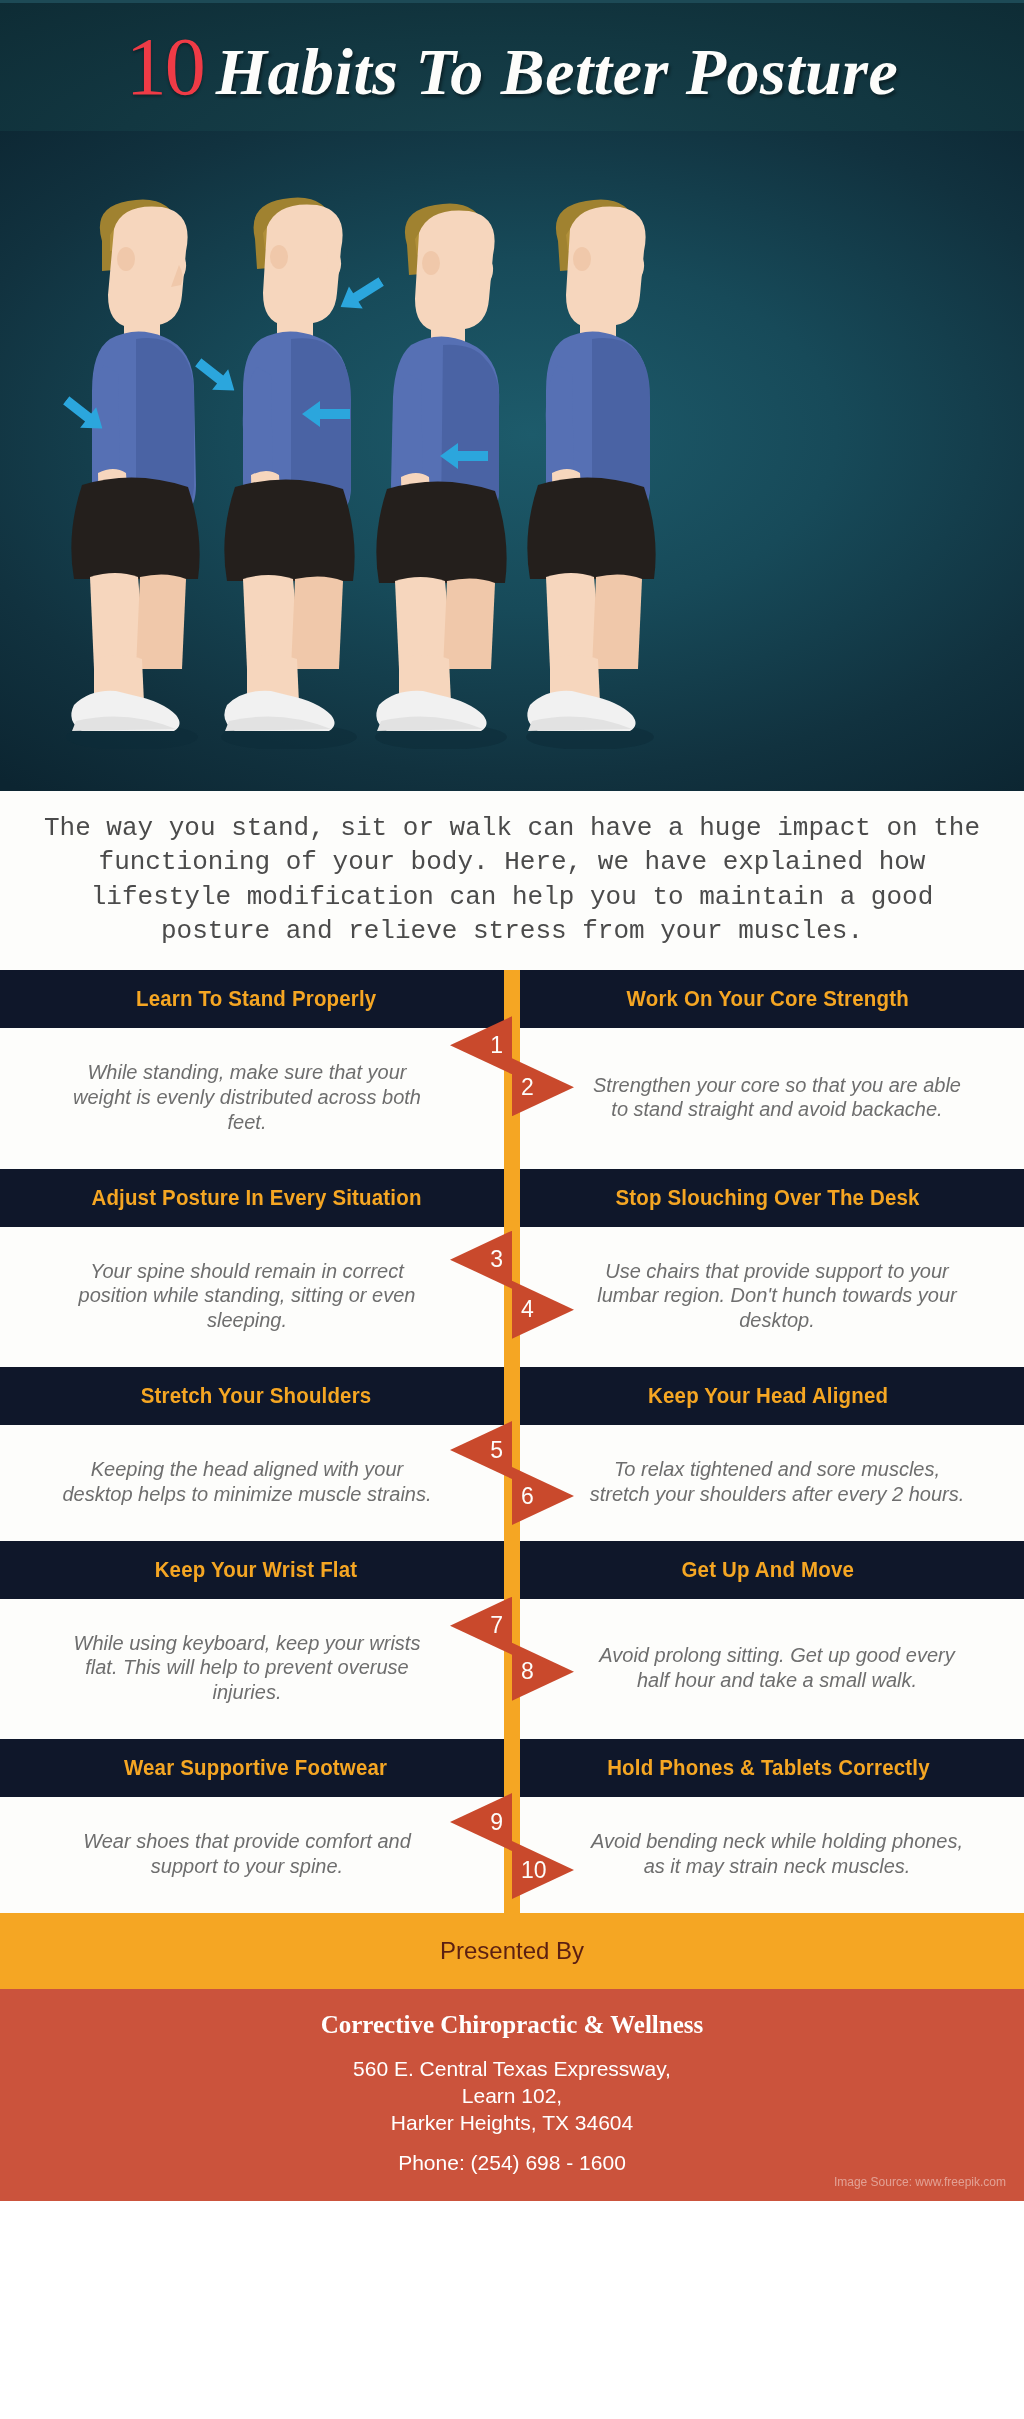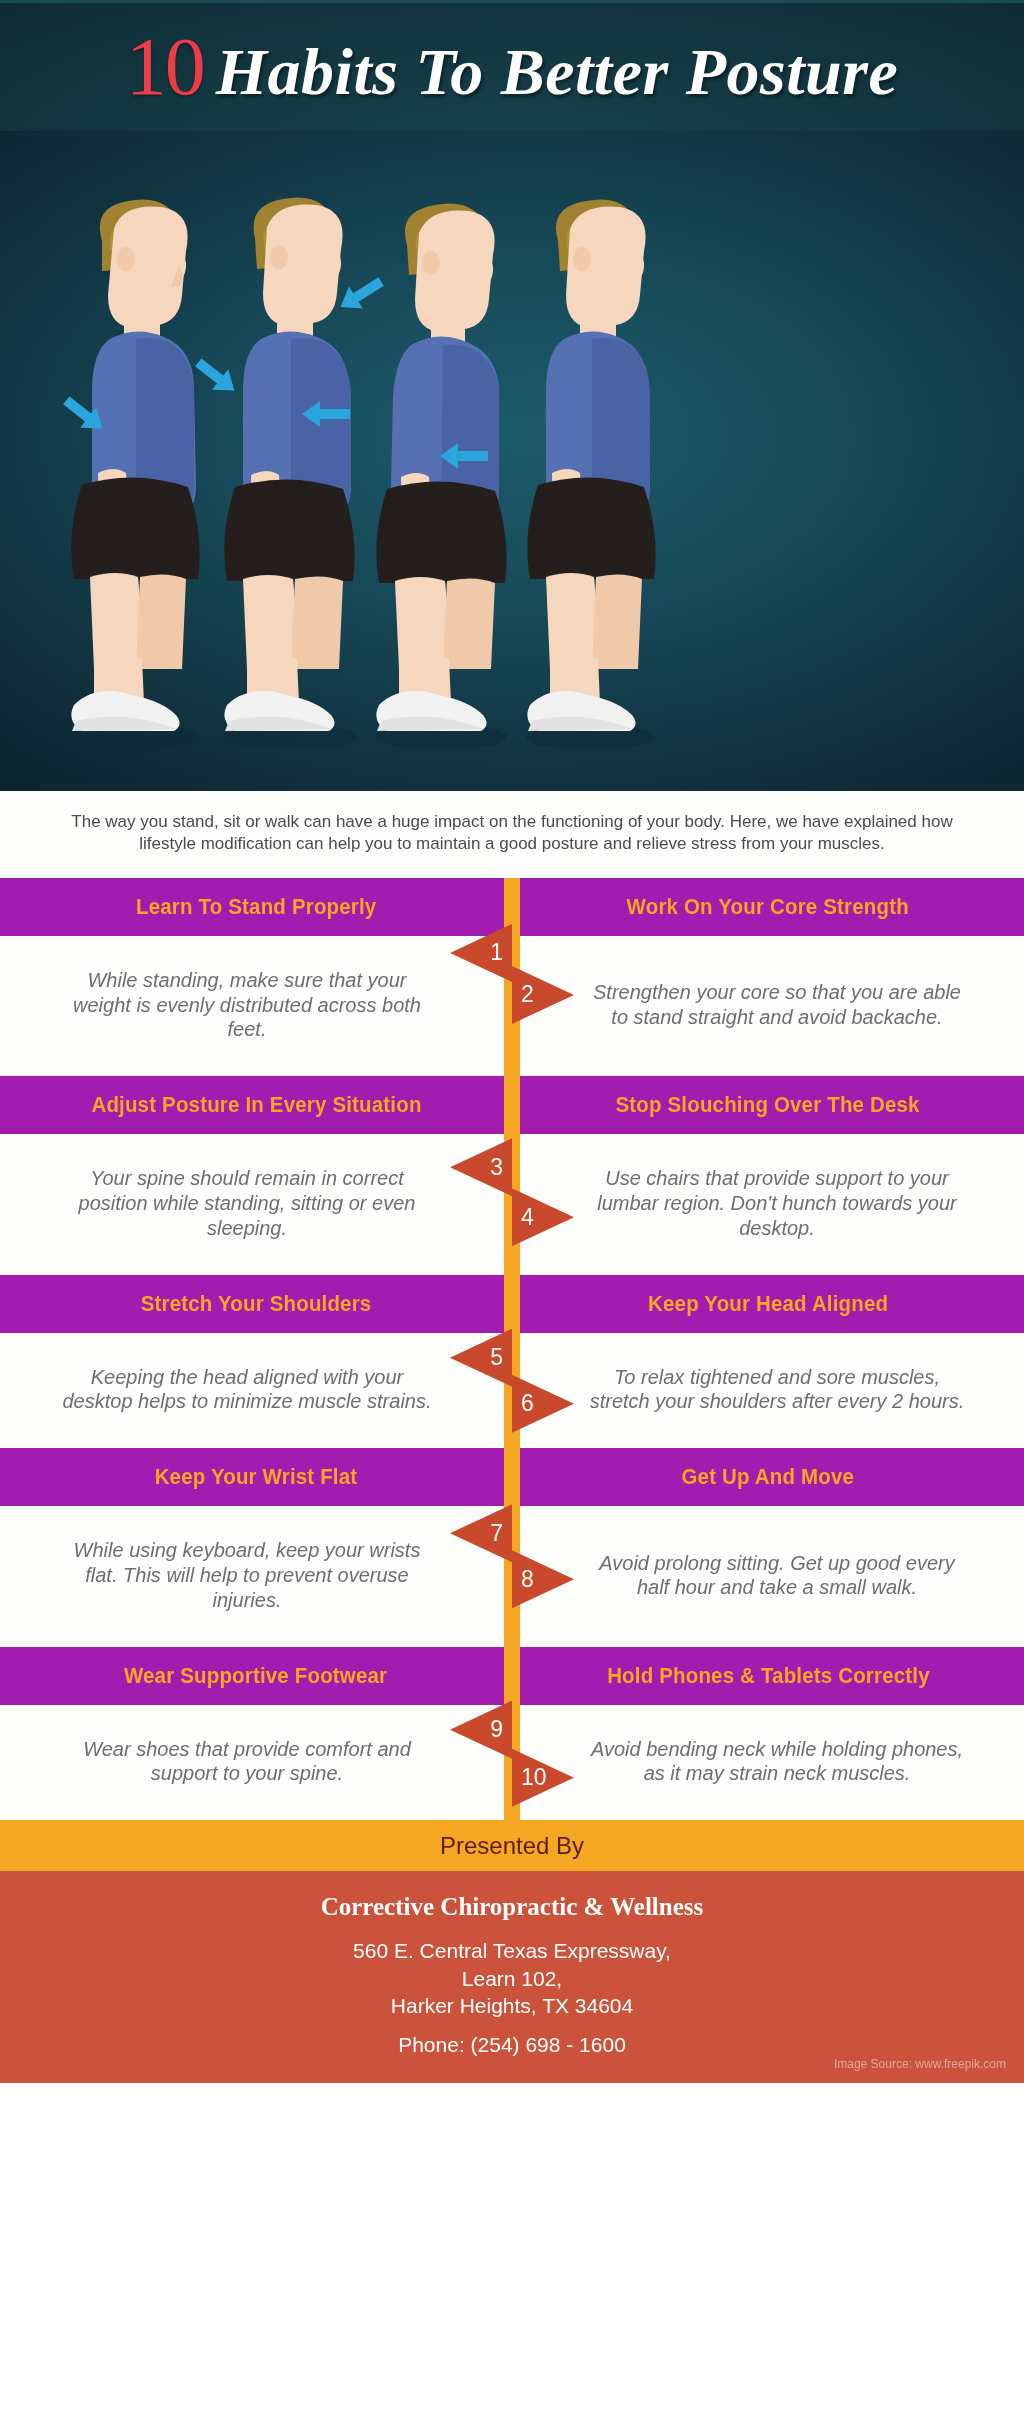--- a/index.html
+++ b/index.html
@@ -82,22 +82,22 @@
   .a5{left:440px; top:310px; transform:rotate(0deg);}
 
   
   .intro{
     background:#fdfdfb;
     padding:20px 42px 22px 42px;
     text-align:center;
   }
   .intro p{
     margin:0;
-    font-family:Liberation Sans, sans-serif;
-    font-size:17px;
+    font-family:Liberation Mono, monospace;
+    font-size:26px;
     line-height:1.32;
     color:#4b4b4b;
     font-weight:400;
   }
 
   
   .tips{position:relative;}
   .spine{
     position:absolute;
     left:50%;
@@ -105,21 +105,21 @@
     top:0;
     bottom:0;
     width:16px;
     background:#f5a623;
     z-index:3;
   }
   .row{
     display:flex;
     position:relative;
   }
-  .head-row{background:#a21caf;}
+  .head-row{background:#0f172a;}
   .head-cell{
     flex:1 1 50%;
     height:58px;
     display:flex;
     align-items:center;
     justify-content:center;
     box-sizing:border-box;
     padding:0 14px;
   }
   .head-cell span{
@@ -179,21 +179,21 @@
     left:50%;
     clip-path:polygon(0 0, 100% 50%, 0 100%);
     justify-content:flex-start;
     padding-left:9px;
     box-sizing:border-box;
   }
 
   
   .presented{
     background:#f5a623;
-    height:51px;
+    height:76px;
     display:flex;
     align-items:center;
     justify-content:center;
     position:relative;
   }
   .presented span{
     font-family:"Liberation Sans", sans-serif;
     font-size:24px;
     color:#5b1f12;
   }

